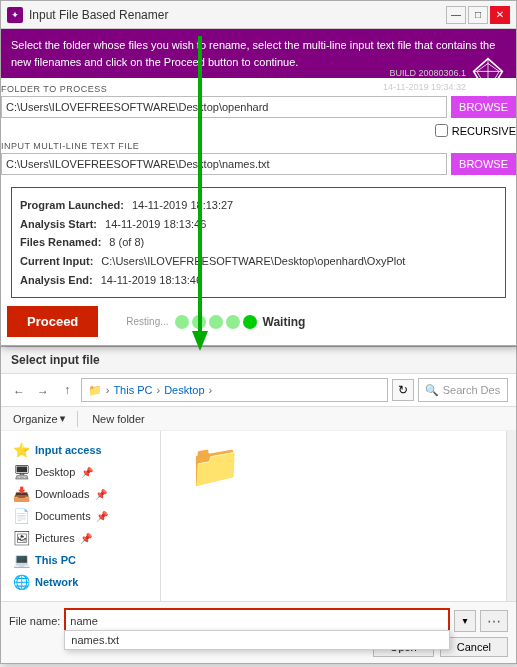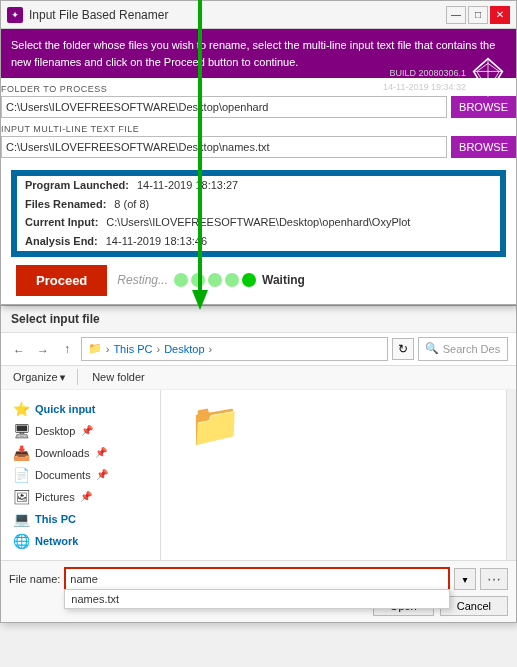--- a/index.html
+++ b/index.html
@@ -93,75 +93,75 @@
     .field-input {
       flex: 1;
       height: 22px;
       border: 1px solid #bbb;
       padding: 2px 4px;
       font-size: 11px;
       color: #333;
       background: white;
     }
     .browse-btn {
-      background: #a21caf;
+      background: #d946ef;
       color: white;
       border: none;
       padding: 3px 8px;
       font-size: 11px;
       cursor: pointer;
       height: 22px;
       white-space: nowrap;
     }
     .recursive-row {
       display: flex;
       align-items: center;
       justify-content: flex-end;
       margin-bottom: 4px;
       font-size: 11px;
       gap: 4px;
     }
 
     .info-section {
       background: white;
       margin: 0 10px;
-      border: 6px solid #0369a1;
-      padding: 0 8px;
+      border: 1px solid #0369a1;
+      padding: 8px 8px;
       font-size: 11px;
     }
     .info-row {
       display: flex;
       gap: 8px;
       line-height: 1.7;
     }
     .info-label { color: #333; font-weight: bold; white-space: nowrap; }
     .info-value { color: #333; }
 
     .action-bar {
       display: flex;
       align-items: center;
-      padding: 8px 15px;
-      gap: 10px;
+      padding: 8px 6px;
+      gap: 28px;
     }
     .proceed-btn {
       background: #cc2200;
       color: white;
       border: none;
       padding: 8px 20px;
       font-size: 13px;
       cursor: pointer;
       font-weight: bold;
     }
     .status-section {
       flex: 1;
       display: flex;
       align-items: center;
       gap: 6px;
     }
-    .resting-text { color: #999; font-size: 12px; font-style: italic; }
+    .resting-text { color: #999; font-size: 10px; }
     .dots {
       display: flex; gap: 3px;
     }
     .dot {
       width: 14px; height: 14px;
       border-radius: 50%;
     }
     .waiting-text { color: #333; font-size: 12px; font-weight: bold; }
 
     
@@ -428,31 +428,39 @@
       <line x1="2" y1="18" x2="38" y2="18" stroke="white" stroke-width="1"></line>
     </svg>
   </div>
 
   <div class="form-section">
     <div class="field-label">FOLDER TO PROCESS</div>
     <div class="field-row">
       <input class="field-input" type="text" value="C:\Users\ILOVEFREESOFTWARE\Desktop\openhard" style="">
       <button class="browse-btn">BROWSE</button>
     </div>
+    <div class="recursive-row">
+      <input type="checkbox" style="">
+      <span>RECURSIVE</span>
+    </div>
     <div class="field-label">INPUT MULTI-LINE TEXT FILE</div>
     <div class="field-row">
       <input class="field-input" type="text" value="C:\Users\ILOVEFREESOFTWARE\Desktop\names.txt" style="">
       <button class="browse-btn">BROWSE</button>
     </div>
   </div>
 
   <div class="info-section">
     <div class="info-row">
       <span class="info-label">Program Launched:</span>
       <span class="info-value">14-11-2019 18:13:27</span>
+    </div>
+    <div class="info-row">
+      <span class="info-label">Analysis Start:</span>
+      <span class="info-value">14-11-2019 18:13:46</span>
     </div>
     <div class="info-row">
       <span class="info-label">Files Renamed:</span>
       <span class="info-value">8 (of 8)</span>
     </div>
     <div class="info-row">
       <span class="info-label">Current Input:</span>
       <span class="info-value">C:\Users\ILOVEFREESOFTWARE\Desktop\openhard\OxyPlot</span>
     </div>
     <div class="info-row">
@@ -516,21 +524,21 @@
     </div>
     <div class="toolbar-sep"></div>
     <div class="new-folder-btn">New folder</div>
   </div>
 
   <div class="dialog-content">
 
     <div class="sidebar-nav">
       <div class="sidebar-item header">
         <span class="sidebar-icon">⭐</span>
-        <span>Quick input</span>
+        <span>Input access</span>
       </div>
       <div class="sidebar-item">
         <span class="sidebar-icon">🖥</span>
         <span>Desktop</span>
         <span class="pin-icon">📌</span>
       </div>
       <div class="sidebar-item">
         <span class="sidebar-icon">📥</span>
         <span>Downloads</span>
         <span class="pin-icon">📌</span>

